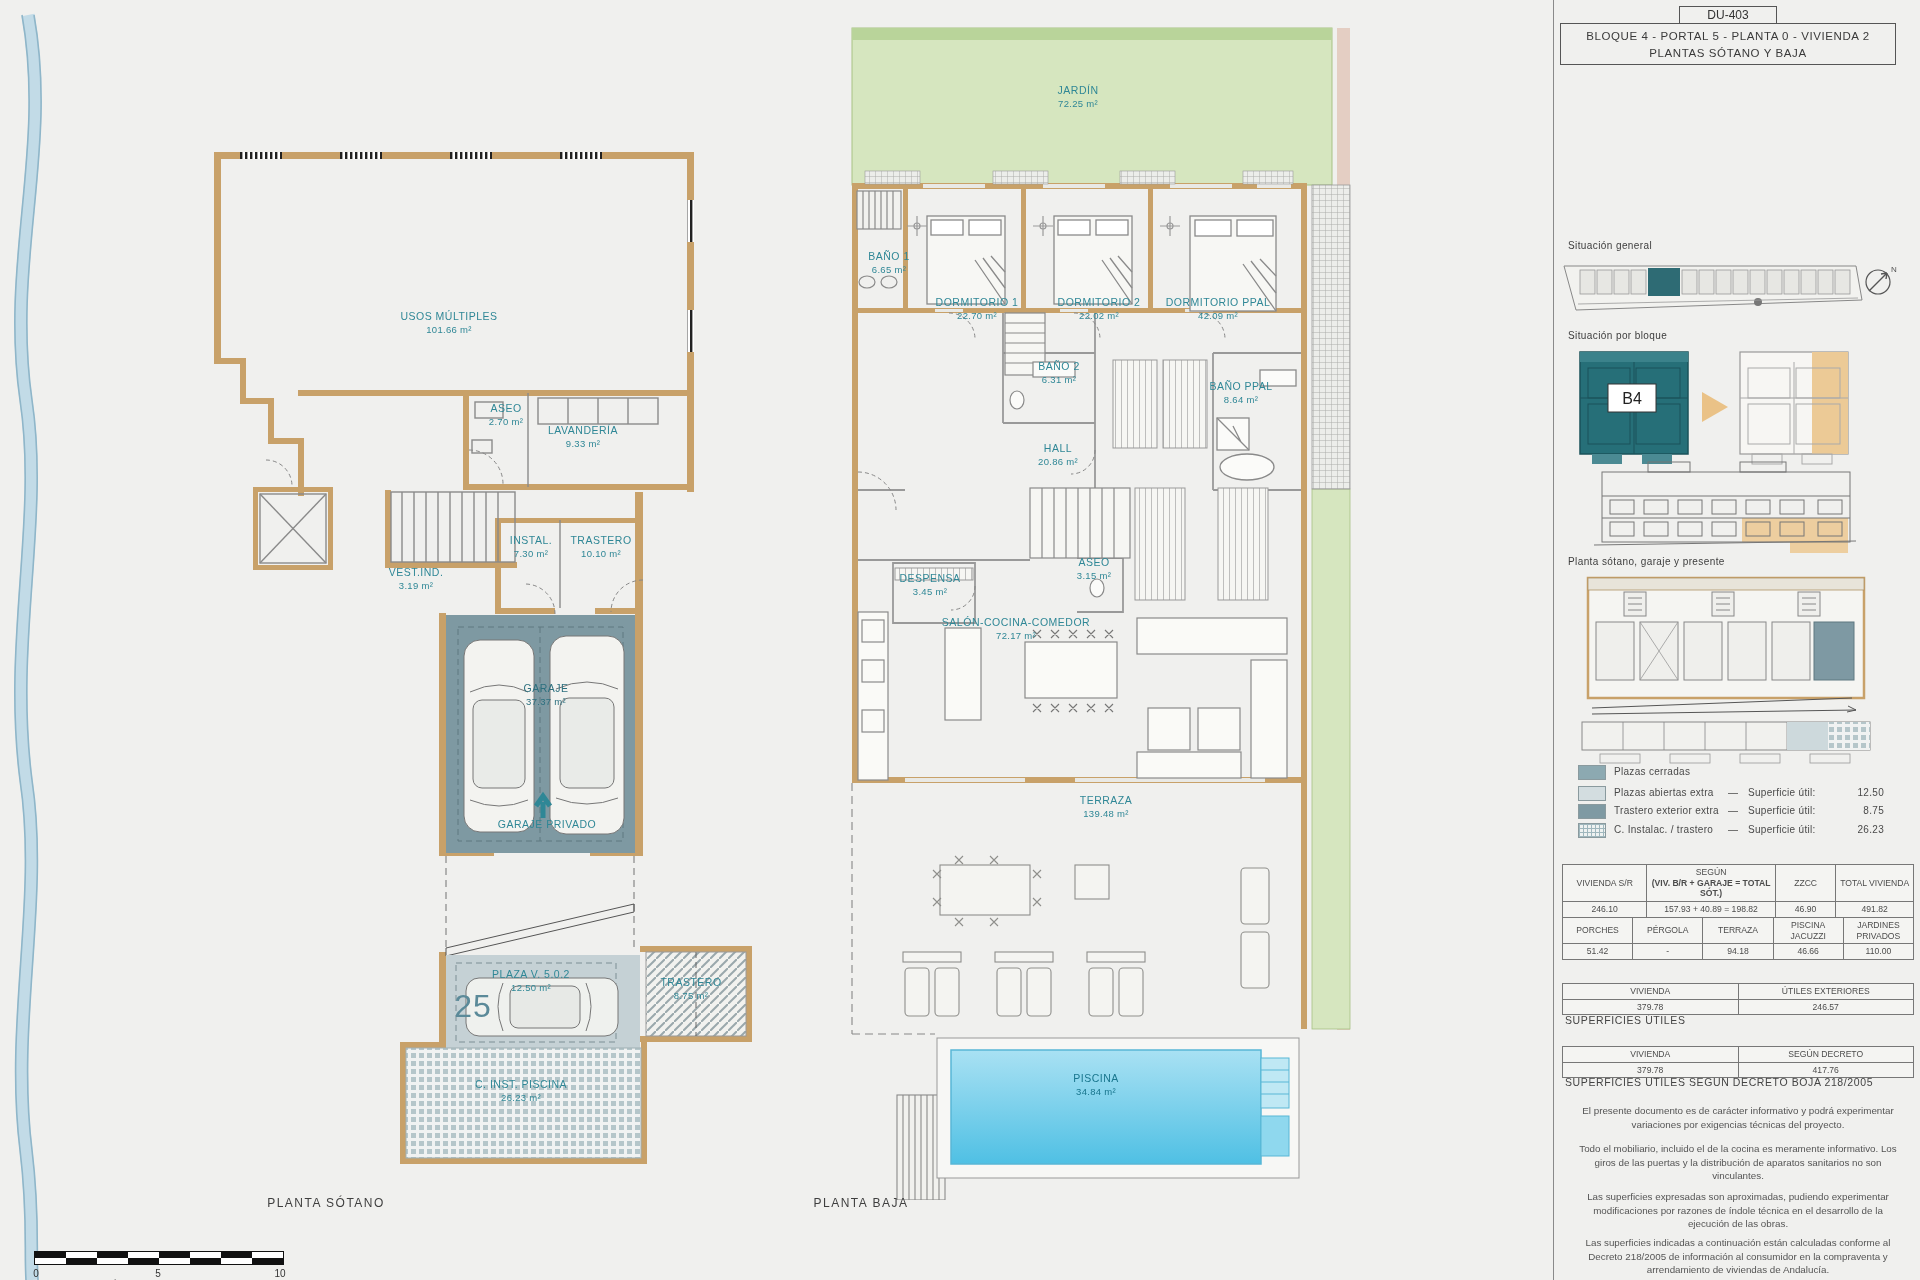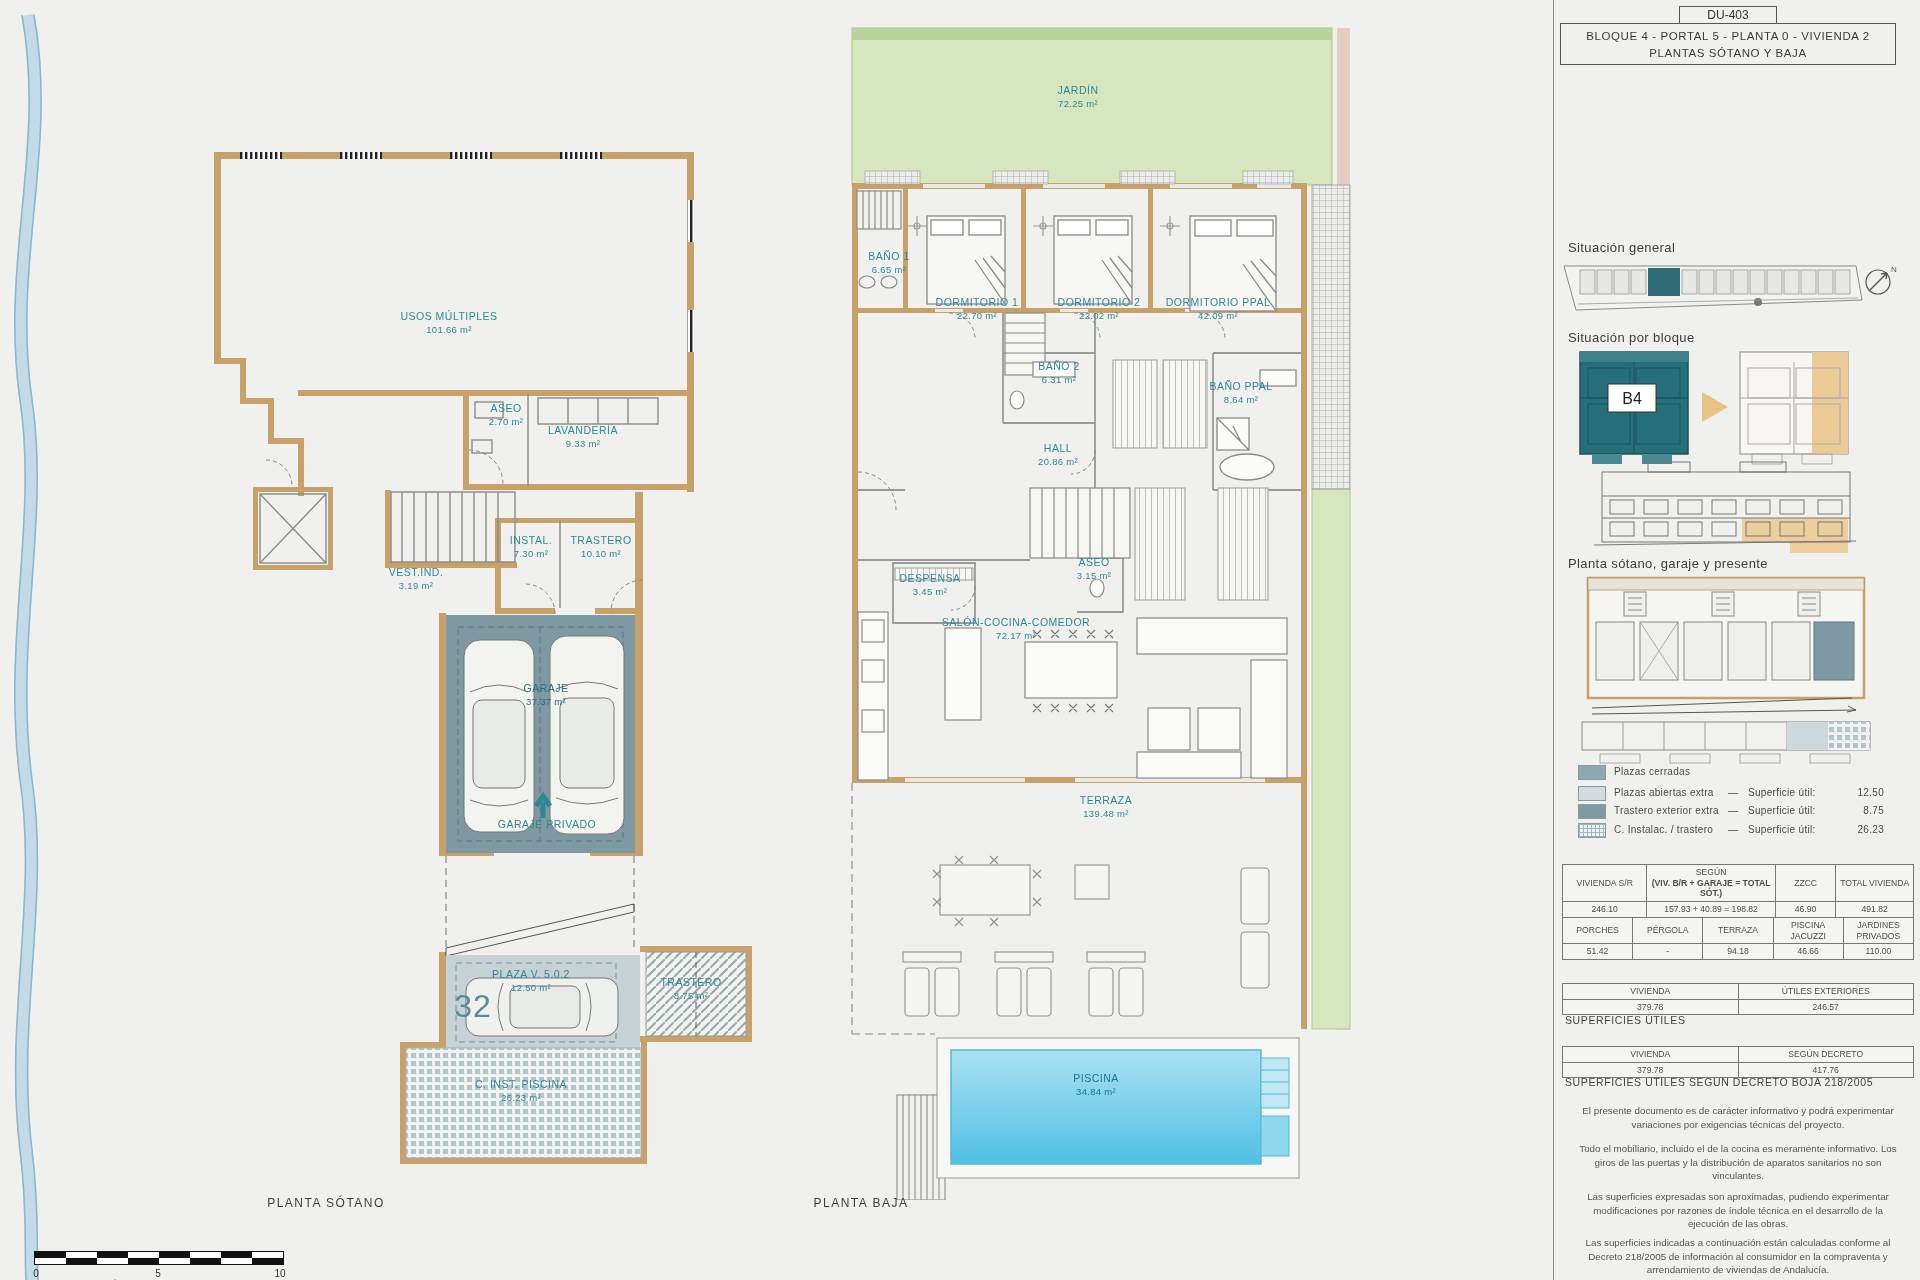--- a/index.html
+++ b/index.html
@@ -8,21 +8,21 @@
   
   .rlabel{position:absolute;transform:translateX(-50%);text-align:center;color:#2f8796;
           font-size:10.5px;line-height:1.3;letter-spacing:.5px;white-space:nowrap;}
   .rlabel .ar{display:block;font-size:9.5px;letter-spacing:.3px;}
   .rlabel.onblue{color:#2c6f7e;}
   .plan-caption{position:absolute;transform:translateX(-50%);font-size:12px;letter-spacing:1.5px;
           color:#3f3f3f;white-space:nowrap;}
   .bignum{position:absolute;transform:translateX(-50%);font-size:32px;color:#5b8a99;letter-spacing:1px;}
   
   .sb-line{position:absolute;background:#8a8a8a;}
-  .sb-h{position:absolute;font-size:13px;color:#3d3d3d;letter-spacing:.4px;}
+  .sb-h{position:absolute;font-size:10px;color:#3d3d3d;letter-spacing:.4px;}
   .sb-h2{position:absolute;font-size:10.5px;color:#444;letter-spacing:.6px;margin-top:46px;}
   .tb{position:absolute;left:1560px;top:6px;width:336px;}
   .tb .code{width:96px;margin:0 auto;border:1px solid #555;background:#f0f0ee;text-align:center;
             font-size:12px;color:#333;padding:1px 0;position:relative;z-index:2;}
   .tb .main{border:1px solid #555;margin-top:-1px;padding:4px 2px 3px;text-align:center;
             font-size:11.5px;color:#3a3a3a;letter-spacing:.6px;line-height:1.45;}
   .stable{position:absolute;border-collapse:collapse;width:352px;font-size:8.6px;color:#4c4c4c;
           text-align:center;table-layout:fixed;background:#f4f4f2;}
   .stable td{border:1px solid #777;padding:2px 1px;line-height:1.25;}
   .stable .b{font-weight:bold;}
@@ -393,21 +393,21 @@
 <div class="rlabel" style="left:531px;top:534px">
   <span>INSTAL.</span><span class="ar">7.30 m²</span></div>
 <div class="rlabel" style="left:601px;top:534px">
   <span>TRASTERO</span><span class="ar">10.10 m²</span></div>
 <div class="rlabel onblue" style="left:546px;top:682px">
   <span>GARAJE</span><span class="ar">37.37 m²</span></div>
 <div class="rlabel" style="left:547px;top:818px">
   <span>GARAJE PRIVADO</span></div>
 <div class="rlabel" style="left:531px;top:968px">
   <span>PLAZA V. 5.0.2</span><span class="ar">12.50 m²</span></div>
-<div class="bignum" style="left:473px;top:988px">32</div>
+<div class="bignum" style="left:473px;top:988px">25</div>
 <div class="rlabel" style="left:691px;top:976px">
   <span>TRASTERO</span><span class="ar">8.75 m²</span></div>
 <div class="rlabel" style="left:521px;top:1078px">
   <span>C. INST. PISCINA</span><span class="ar">26.23 m²</span></div>
 
 <div class="rlabel" style="left:1078px;top:84px">
   <span>JARDÍN</span><span class="ar">72.25 m²</span></div>
 <div class="rlabel" style="left:889px;top:250px">
   <span>BAÑO 1</span><span class="ar">6.65 m²</span></div>
 <div class="rlabel" style="left:977px;top:296px">

